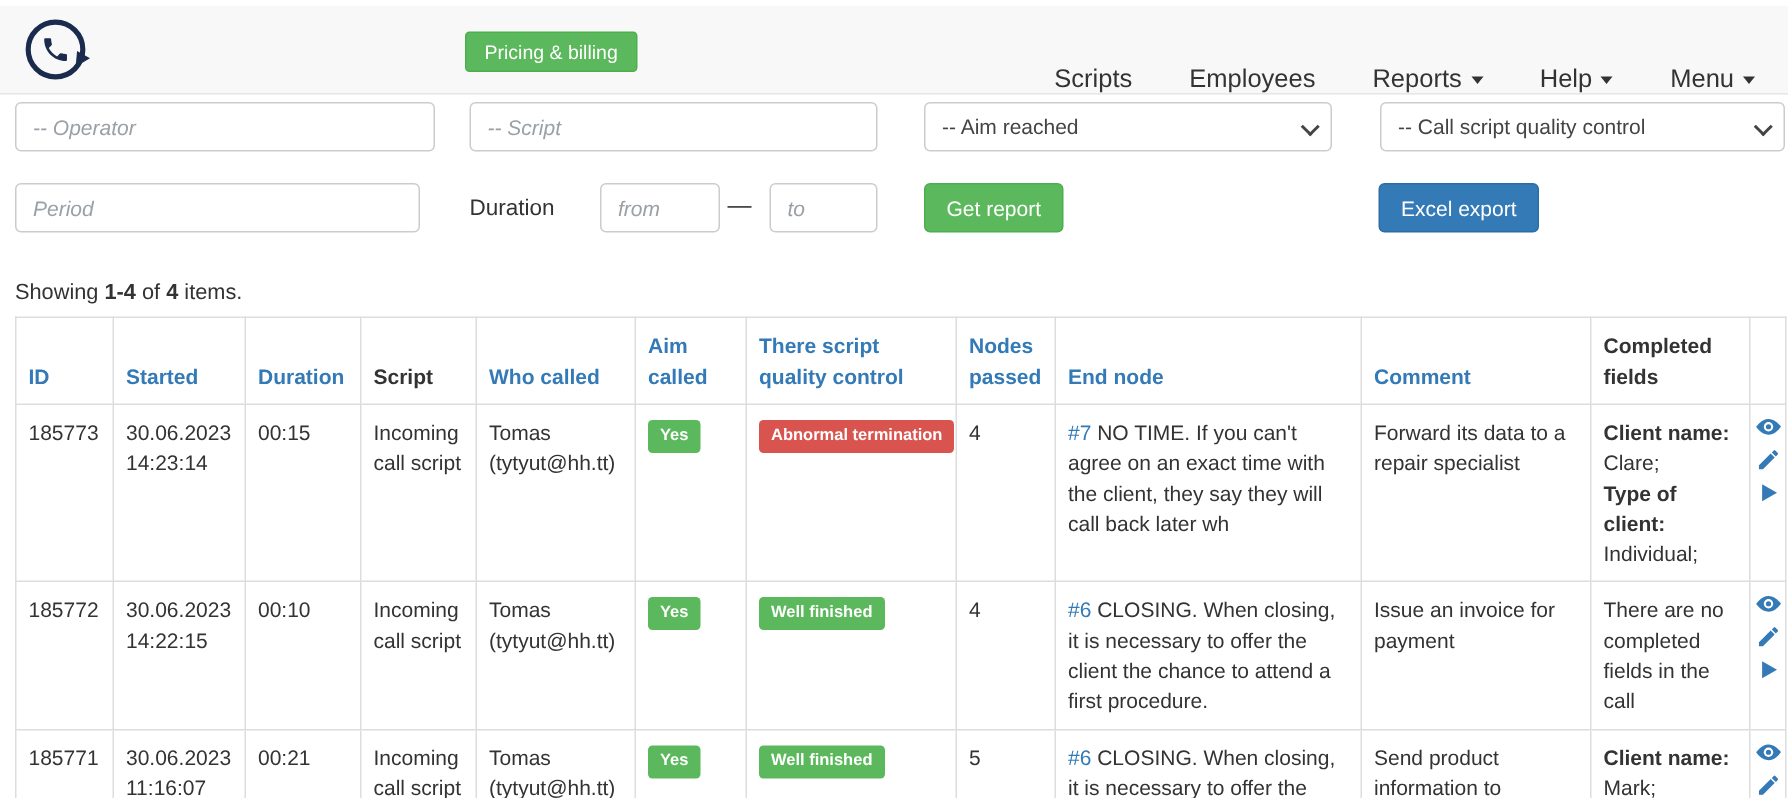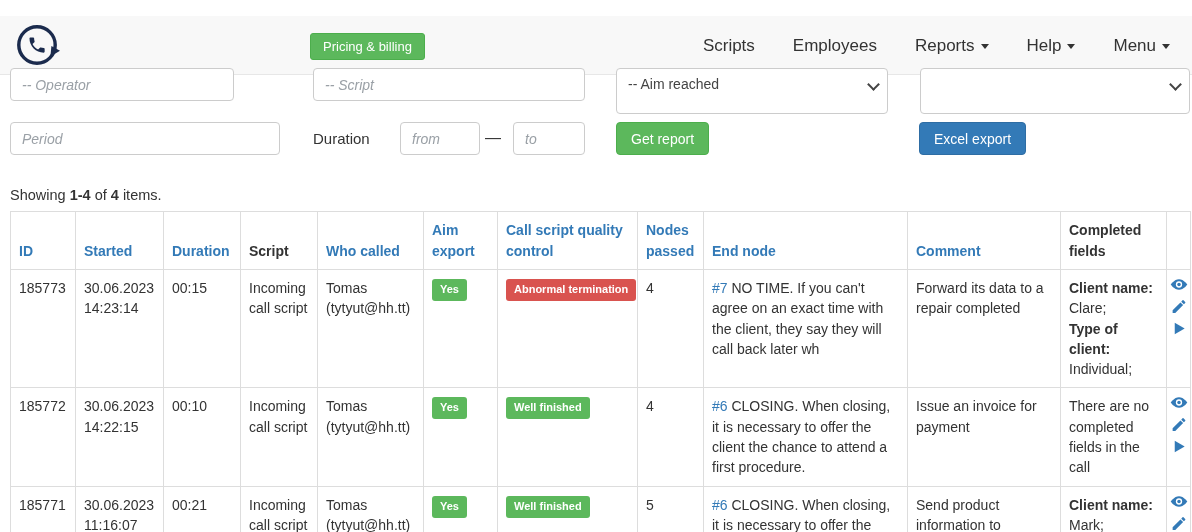--- a/index.html
+++ b/index.html
@@ -1,39 +1,39 @@
 <!DOCTYPE html>
 <html><head>
 <meta charset="utf-8">
 <style>
   * { margin:0; padding:0; box-sizing:border-box; }
   html,body { width:1192px; height:532px; overflow:hidden; background:#fff;
     font-family:"Liberation Sans","DejaVu Sans",sans-serif; color:#333; }
   .page { position:relative; width:1192px; height:532px; }
 
   
-  .navbar { position:absolute; left:0; top:16px; width:1192px; height:59px;
+  .navbar { position:absolute; left:0; top:4px; width:1192px; height:59px;
     background:#f8f8f8; border-bottom:1px solid #e7e7e7; }
   .brand { position:absolute; left:14px; top:6px; width:46px; height:46px; cursor:pointer; }
   .pricing-btn { position:absolute; left:310px; top:17px; height:27px; padding:0 12px;
     background:#5cb85c; border:1px solid #4cae4c; border-radius:3px; color:#fff;
     font-size:13px; line-height:25px; cursor:pointer; }
   .nav-items { position:absolute; right:22px; top:0; height:59px; display:flex;
-    align-items:center; gap:38px; }
+    align-items:flex-end; gap:38px; }
   .nav-item { font-size:17px; color:#333; cursor:pointer; white-space:nowrap; }
   .caret { display:inline-block; width:0; height:0; margin-left:6px; vertical-align:middle;
     border-left:4px solid transparent; border-right:4px solid transparent;
     border-top:5px solid #333; }
 
   
   .txt-input { position:absolute; height:33px; border:1px solid #ccc; border-radius:4px;
     padding:0 11px; font-size:14px; color:#333; background:#fff;
     font-family:"Liberation Sans","DejaVu Sans",sans-serif; }
   .txt-input::placeholder { color:#9aa0a6; font-style:italic; opacity:1; }
-  .sel { position:absolute; height:46px; border:1px solid #ccc; border-radius:4px;
+  .sel { position:absolute; height:33px; border:1px solid #ccc; border-radius:4px;
     background:#fff; font-size:14px; color:#444; line-height:31px; padding:0 28px 0 11px;
     cursor:pointer; }
   .sel .chev { position:absolute; right:9px; top:11px; width:9px; height:9px; }
   .sel .chev::before { content:""; position:absolute; left:0; top:0; width:7px; height:7px;
     border-right:2px solid #444; border-bottom:2px solid #444; transform:rotate(45deg); }
   .lbl-duration { position:absolute; left:313px; top:122px; height:33px; line-height:33px;
     font-size:15px; color:#333; }
   .dash { position:absolute; left:481px; top:122px; width:24px; height:33px; line-height:31px;
     text-align:center; font-size:16px; color:#333; }
   .btn { position:absolute; height:33px; border:none; border-radius:4px; color:#fff;
@@ -83,27 +83,28 @@
     <button class="pricing-btn">Pricing &amp; billing</button>
     <div class="nav-items">
       <span class="nav-item">Scripts</span>
       <span class="nav-item">Employees</span>
       <span class="nav-item"><span>Reports</span><span class="caret"></span></span>
       <span class="nav-item"><span>Help</span><span class="caret"></span></span>
       <span class="nav-item"><span>Menu</span><span class="caret"></span></span>
     </div>
   </div>
 
-  <input class="txt-input" style="left: 10px; top: 68px; width: 224px;" placeholder="-- Operator">
+  <input class="txt-input" style="left: 10px; top: 68px; width: 280px;" placeholder="-- Operator">
   <input class="txt-input" style="left: 313px; top: 68px; width: 272px;" placeholder="-- Script">
   <div class="sel" style="left:616px; top:68px; width:272px;">
     <span>-- Aim reached</span>
     <span class="chev"></span>
   </div>
   <div class="sel" style="left:920px; top:68px; width:270px;">
+    <span>-- Call script quality control</span>
     <span class="chev"></span>
   </div>
 
   <input class="txt-input" style="left: 10px; top: 122px; width: 270px;" placeholder="Period">
   <span class="lbl-duration">Duration</span>
   <input class="txt-input" style="left: 400px; top: 122px; width: 80px;" placeholder="from">
   <span class="dash">—</span>
   <input class="txt-input" style="left: 513px; top: 122px; width: 72px;" placeholder="to">
   <button class="btn btn-green" style="left:616px; top:122px;text-align:right;">Get report</button>
   <button class="btn btn-blue" style="left:919px; top:122px;">Excel export</button>
@@ -125,42 +126,42 @@
         <col style="width:106px">
         <col style="width:24px">
     </colgroup>
     <thead>
       <tr style="height:58px">
         <th>ID</th>
         <th>Started</th>
         <th>Duration</th>
         <th class="plain">Script</th>
         <th>Who called</th>
-        <th>Aim export</th>
-        <th>Call script quality control</th>
+        <th>Aim called</th>
+        <th>There script quality control</th>
         <th>Nodes passed</th>
         <th>End node</th>
         <th>Comment</th>
         <th class="plain">Completed fields</th>
         <th class="plain"></th>
       </tr>
     </thead>
     <tbody>
 
       <tr style="height:97px">
         <td>185773</td>
         <td>30.06.2023 14:23:14</td>
         <td>00:15</td>
         <td>Incoming call script</td>
         <td>Tomas (tytyut@hh.tt)</td>
         <td><span class="badge badge-success">Yes</span></td>
         <td><span class="badge badge-danger">Abnormal termination</span></td>
         <td>4</td>
         <td class="cell-small cell-endnode"><span class="node-link">#7</span><span> NO TIME. If you can't agree on an exact time with the client, they say they will call back later wh</span></td>
-        <td class="cell-small">Forward its data to a repair completed</td>
+        <td class="cell-small">Forward its data to a repair specialist</td>
         <td class="cell-small cell-completed">
           <span class="b">Client name:</span>
           <span>Clare;</span>
           <span class="b">Type of client:</span>
           <span>Individual;</span>
         </td>
         <td class="cell-actions">
           <div class="act-stack">
             <svg class="act-btn" viewBox="0 0 24 20">
               <path d="M12 3C5.5 3 1 10 1 10s4.5 7 11 7 11-7 11-7-4.5-7-11-7z" fill="#337ab7"></path>

